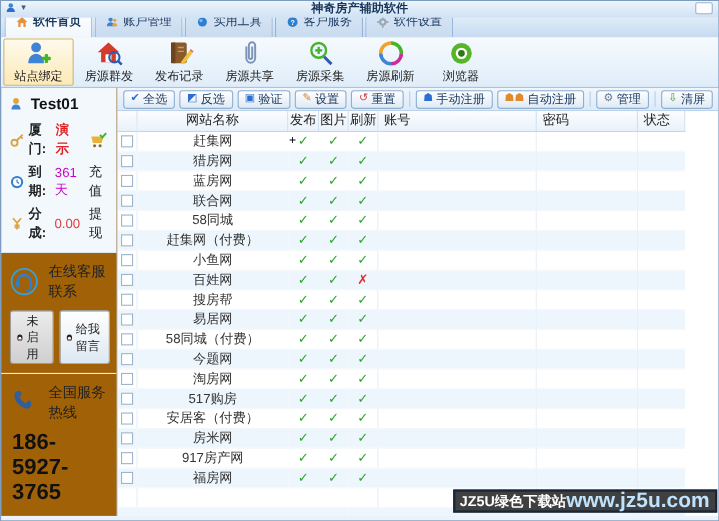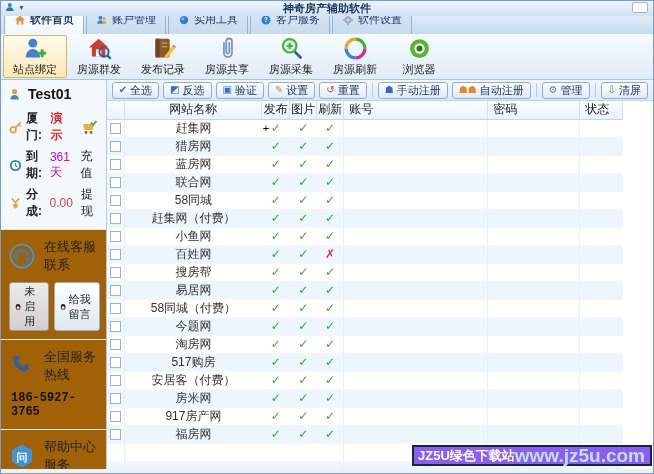--- a/index.html
+++ b/index.html
@@ -53,21 +53,21 @@
   .side-act { color:#222; cursor:pointer; }
   .side-sec { padding:8px 6px; border-bottom:1px solid #e6eef6; }
   .sec-head { display:flex; align-items:center; gap:9px; font-size:13px; color:#222; padding-left:2px; }
   .sec-head .big-ic { width:26px; height:26px; flex:0 0 auto; }
   .qq-row { display:flex; gap:5px; padding:8px 0 0 2px; }
   .qq-btn { display:flex; align-items:center; gap:3px; font-size:11px; color:#222;
             border:1px solid #9ab0c8; border-radius:3px; padding:1px 5px;
             background:linear-gradient(#ffffff,#dde8f2); cursor:pointer; }
   .qq-btn.disabled { background:linear-gradient(#ececec,#cfcfcf); border-color:#9a9a9a; }
   .qq-btn svg { width:11px; height:12px; }
-  .phone-number { font-size:12px; font-weight:bold; color:#111; padding:7px 0 2px 4px;font-family:Liberation Mono, monospace; }
+  .phone-number { font-size:20px; font-weight:bold; color:#111; padding:7px 0 2px 4px; }
 
   
   .actionbar { height:21px; display:flex; align-items:center; gap:4px; padding:0 5px; flex:0 0 auto;
                background:linear-gradient(#f0f6fc,#dcebf8); border-bottom:1px solid #bcd2e8; }
   .abtn { display:flex; align-items:center; gap:3px; height:17px; padding:0 6px; font-size:11px;
           color:#1c3a60; border:1px solid #8fafd2; border-radius:3px; cursor:pointer;
           background:linear-gradient(#ffffff,#dfeaf5); white-space:nowrap; }
   .abtn .ic { font-size:10px; line-height:1; }
   .ic-blue { color:#2a6fd1; } .ic-orange { color:#e08a2c; } .ic-red { color:#d03a3a; }
   .ic-green { color:#3fa32f; } .ic-gray { color:#6b7f95; }
@@ -87,21 +87,21 @@
   .cb { display:inline-block; width:11px; height:11px; border:1px solid #9db4cc; background:#fff;
         vertical-align:middle; cursor:pointer; }
   .mark { font-weight:bold; font-size:12px; }
   .mark.ok { color:#2fa52f; }
   .mark.no { color:#e03030; }
 
   .cursor-plus { position:absolute; left:156px; top:42px; font-size:11px; color:#000; z-index:5; }
 
   
   .watermark { position:absolute; right:1px; bottom:3px; height:21px; display:flex; align-items:center;
-               background:#8b5cf6; border:2px solid #16273b; padding:0 5px 0 4px; cursor:pointer; z-index:9; }
+               background:#404040; border:2px solid #16273b; padding:0 5px 0 4px; cursor:pointer; z-index:9; }
   .watermark .site { color:#fff; font-weight:bold; font-size:13px; }
   .watermark .url { color:#bfe3ff; font-weight:bold; font-size:19px; }
 </style>
 </head>
 <body>
 
 <div class="window">
 
   <div class="titlebar">
     <span class="qat">

